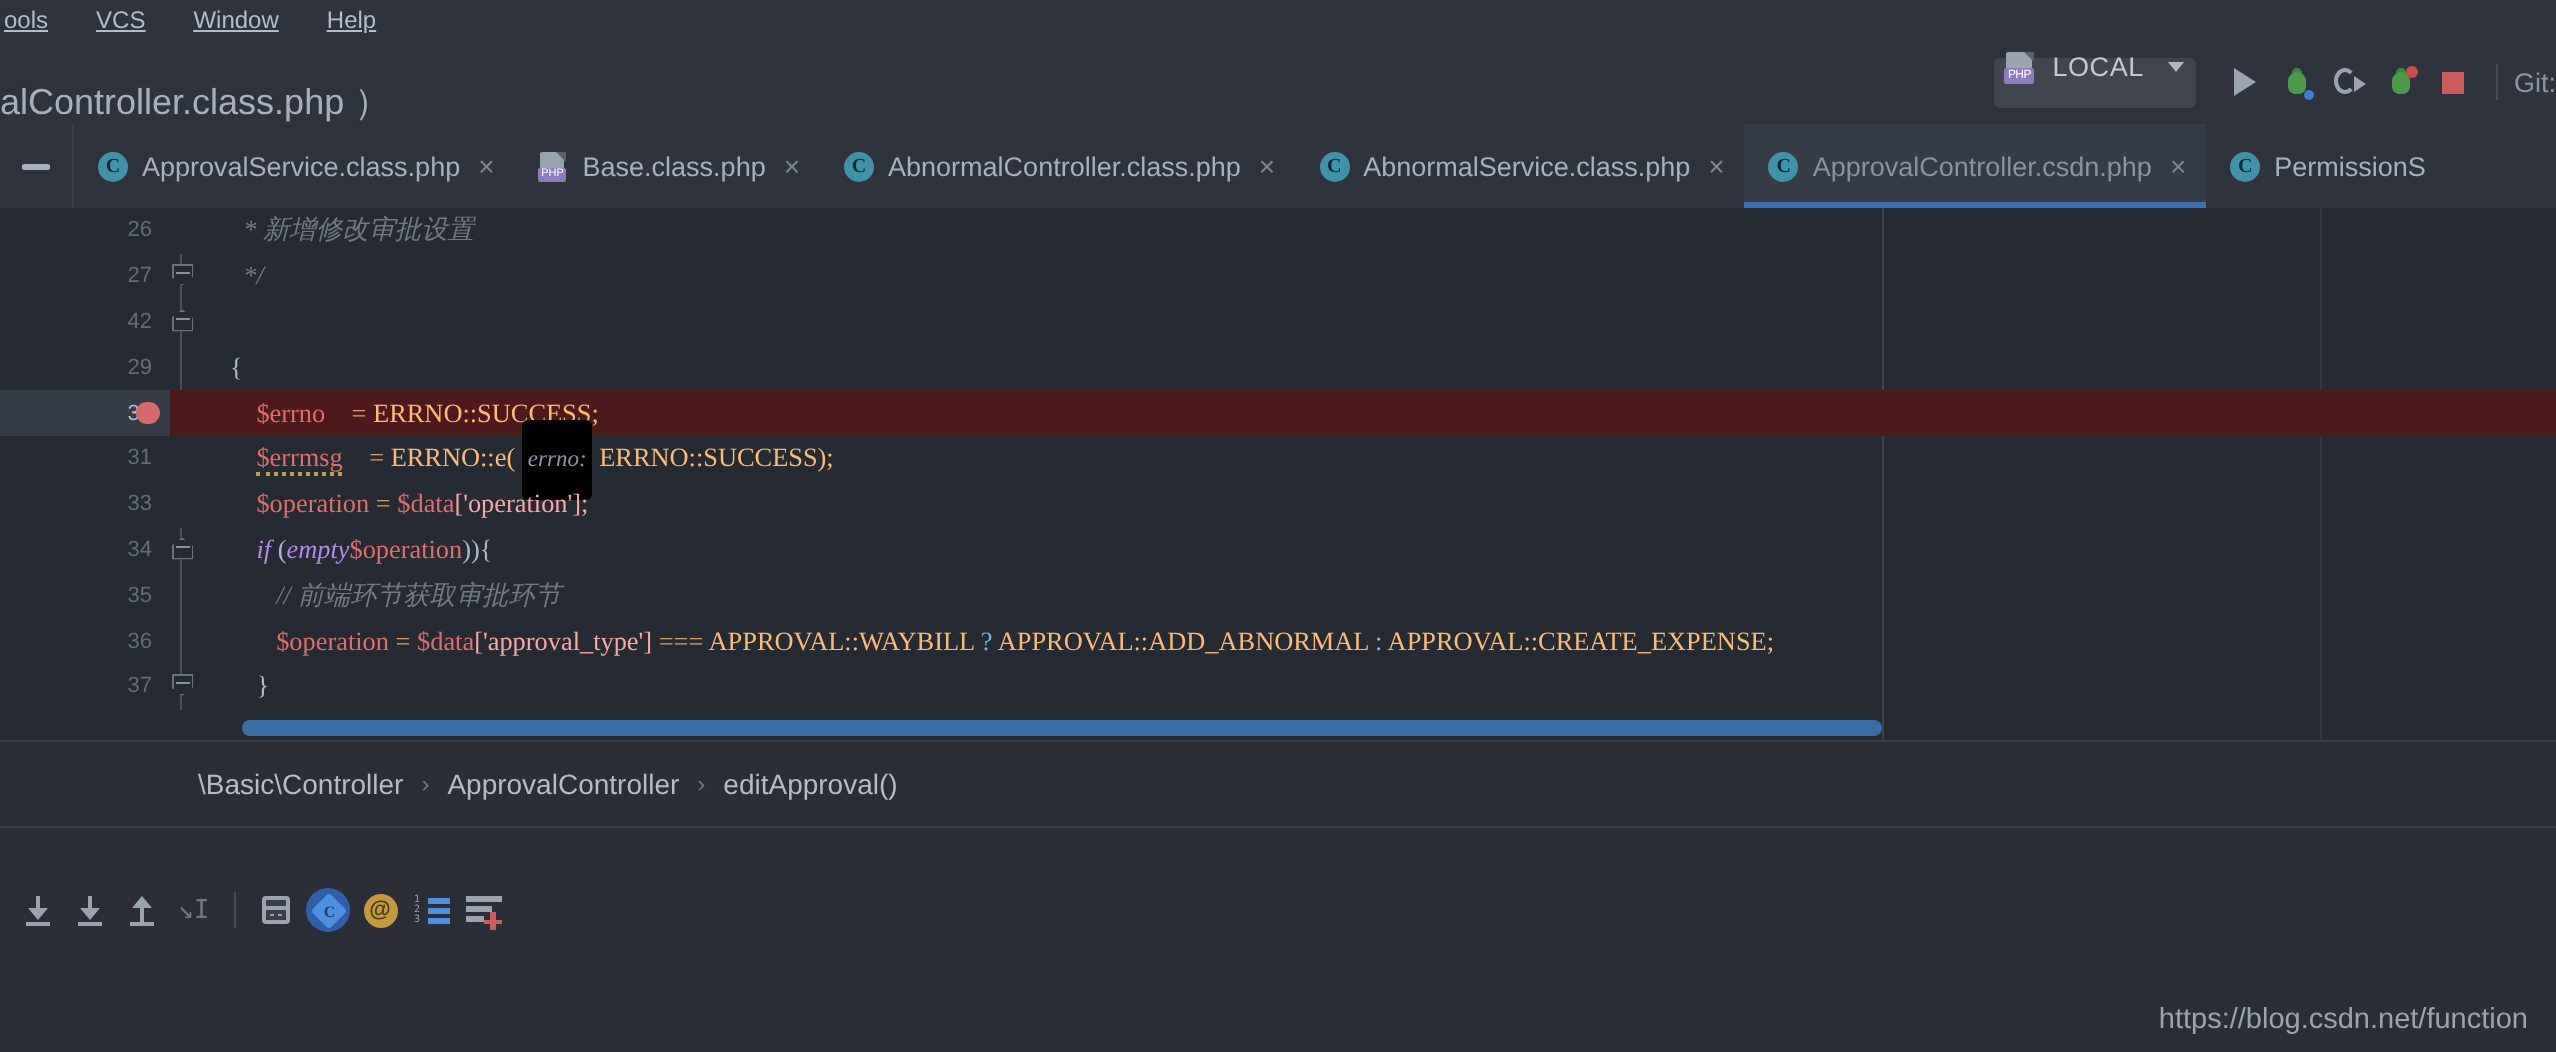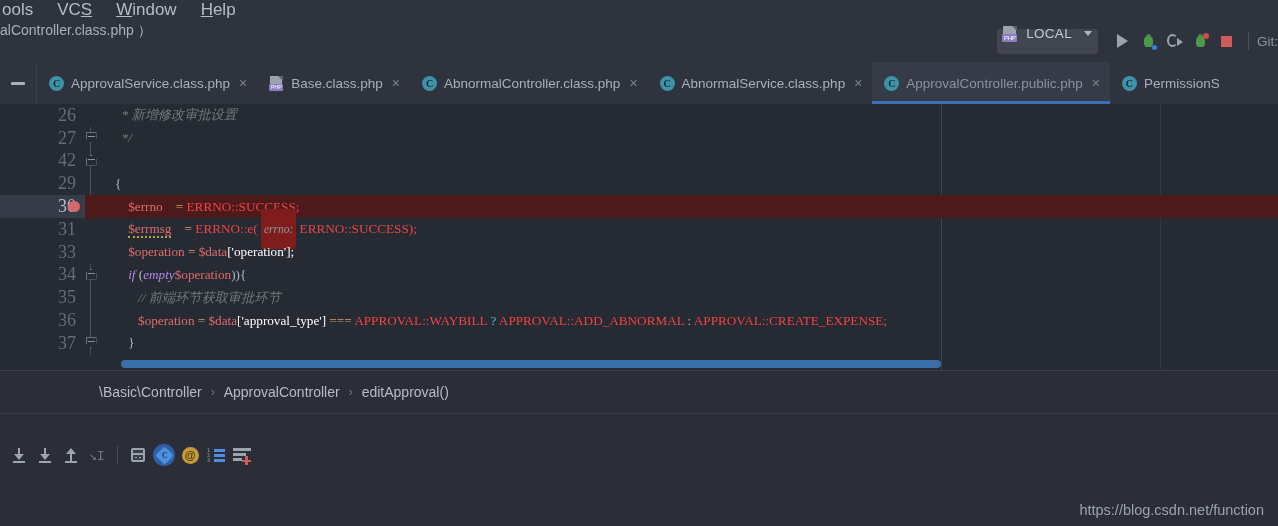--- a/index.html
+++ b/index.html
@@ -10,30 +10,30 @@
     overflow: hidden;
   }
   .app { position: relative; width: 1278px; height: 526px; background: #2b2e36; }
 
   
   .menubar {
     position: absolute; left: 0; top: 0; width: 1278px; height: 20px;
     background: #2f333d; display: flex; align-items: center; gap: 20px;
     padding-left: 0px;
   }
-  .menu-item { font-size: 17px; color: #b4bcc9; padding: 0 2px; white-space: nowrap; }
+  .menu-item { font-size: 12px; color: #b4bcc9; padding: 0 2px; white-space: nowrap; text-decoration: underline; }
   .menu-item .mn { text-decoration: underline; }
 
   
   .titlerow {
     position: absolute; left: 0; top: 20px; width: 1278px; height: 42px;
     background: #2f333d;
   }
   .titlepath {
-    position: absolute; left: 0; top: 2px; font-size: 14px; color: #a7b0bd;
+    position: absolute; left: 0; top: 19px; font-size: 18px; color: #a7b0bd;
     white-space: nowrap;
   }
   
   .toolbar-right {
     position: absolute; right: 0px; top: 6px; height: 30px;
     display: flex; align-items: center; gap: 0px;
   }
   .runconfig {
     display: flex; align-items: center; gap: 8px;
     background: #41454f; border-radius: 3px; height: 25px;
@@ -129,21 +129,21 @@
     position: relative; height: 22.8px; display: flex; align-items: center;
     white-space: nowrap;
   }
   .row.hl { background: #4c1a1a; }
   .row.hl .gutter { background: #353b47; }
   .gutter {
     position: relative; width: 85px; height: 22.8px; flex: 0 0 85px;
     display: flex; align-items: center; justify-content: flex-end;
     padding-right: 9px; background: #262a33;
   }
-  .lineno { font-family: Liberation Serif, serif; font-size: 18px; color: #646c7a; margin-left: 36px; }
+  .lineno { font-family: Liberation Sans, sans-serif; font-size: 11px; color: #646c7a; margin-left: 36px; }
   .row.hl .lineno { color: #b5bcc8; }
   .bpdot { position: absolute; left: 68px; top: 5.6px; width: 11.5px; height: 11.5px;
     border-radius: 50%; background: #d46a6a; }
   .foldcol { position: relative; width: 12px; flex: 0 0 12px; height: 22.8px; }
   .foldline { position: absolute; left: 5px; top: 0; width: 1px; height: 22.8px; background: #4a505c; }
   .foldbox { position: absolute; left: 0.5px; top: 5px; width: 11px; height: 11px; }
   .foldbox .sh {
     position: absolute; inset: 0; border: 1px solid #6a7280; background: #262a33;
   }
   .foldbox.open .sh { clip-path: polygon(0 0,100% 0,100% 60%,50% 100%,0 60%); }
@@ -158,27 +158,27 @@
   }
   .rmargin2 {
     position: absolute; left: 1160px; top: 0; width: 1px; height: 266px; background: #32363f;
   }
   .hscroll {
     position: absolute; left: 121px; bottom: 2px; width: 820px; height: 8px;
     background: #3a6ea8; border-radius: 4px;
   }
   .kw { color: #b389e8; font-style: italic; }
   .var{ color: #e06c6c; }
-  .cnst{ color: #ef4444; }
-  .str{ color: #ffffff; text-align: center; }
+  .cnst{ color: #fdba74; }
+  .str{ color: #fca5a5; text-align: center; }
   .cmt{ color: #72797f; font-style: italic; }
   .op { color: #d9a05b; }
   .pn { color: #a9b7c6; }
   .hint {
-    background: #7f1d1d; color: #8d96a3; border-radius: 3px; padding: 14px 3px;
+    background: #000000; color: #8d96a3; border-radius: 3px; padding: 14px 3px;
     font-style: italic; font-size: 11.5px; margin-top: 16px;
   }
   .squig { border-bottom: 2px dotted #b8a04a; padding-bottom: 0px; }
 
   
   .breadcrumb {
     position: absolute; left: 0; top: 370px; width: 1278px; height: 44px;
     background: #2b2e36; border-top: 1px solid #3a3f4a; border-bottom: 1px solid #3a3f4a;
     display: flex; align-items: center; padding-left: 99px; gap: 9px;
   }
@@ -318,21 +318,21 @@
       </div>
 
       <div class="tab">
         <span class="ic-class">C</span>
         <span class="tab-label">AbnormalService.class.php</span>
         <span class="tab-close">×</span>
       </div>
 
       <div class="tab active">
         <span class="ic-class">C</span>
-        <span class="tab-label">ApprovalController.public.php</span>
+        <span class="tab-label">ApprovalController.csdn.php</span>
         <span class="tab-close">×</span>
       </div>
 
       <div class="tab">
         <span class="ic-class">C</span>
         <span class="tab-label">PermissionS</span>
       </div>
 
     </div>
   </div>

